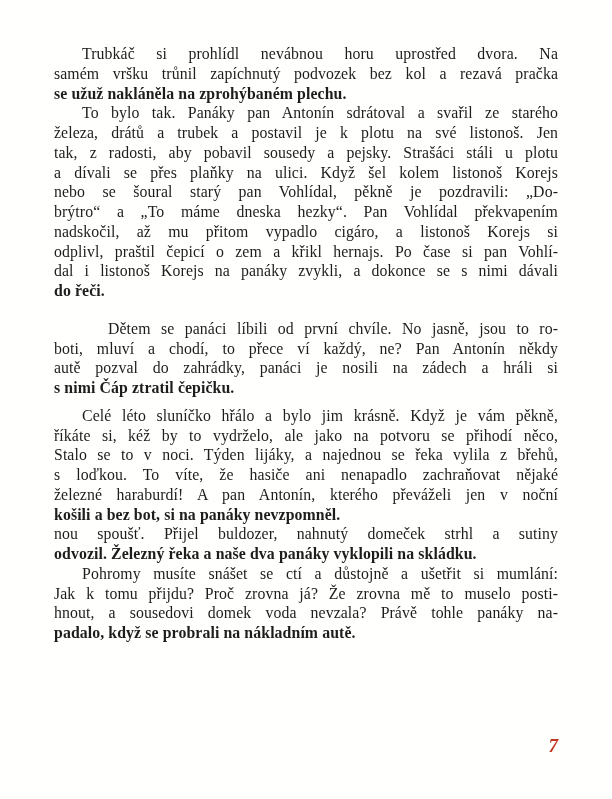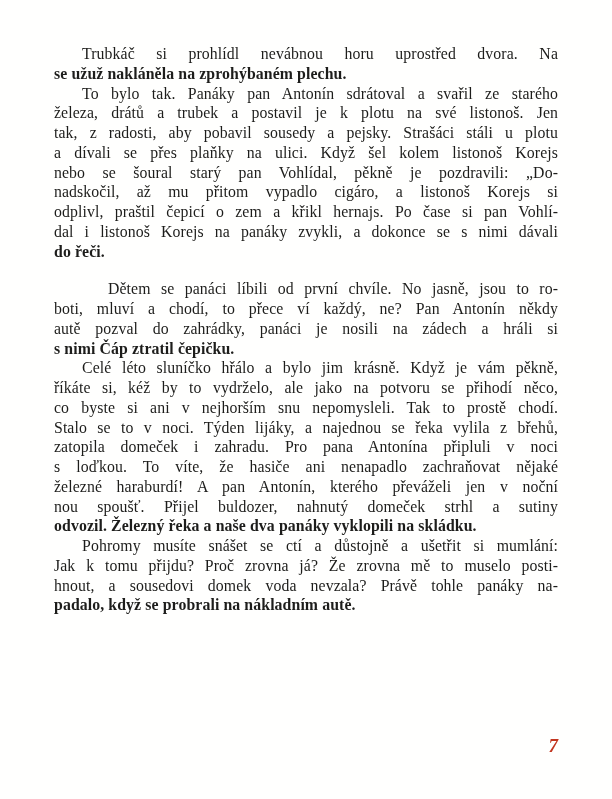--- a/index.html
+++ b/index.html
@@ -40,47 +40,48 @@
     line-height: 24px;
   }
 </style>
 </head>
 <body>
 
 <div class="book-page" style="background: rgb(255, 255, 254);">
   <div class="text-block" id="text-block" style="color: rgb(29, 29, 27);">
       <div class="paragraph">
         <div class="line just" style="text-indent: 28px;">Trubkáč si prohlídl nevábnou horu uprostřed dvora. Na</div>
+        <div class="line just">samém vršku trůnil zapíchnutý podvozek bez kol a rezavá pračka</div>
         <div class="line last">se užuž nakláněla na zprohýbaném plechu.</div>
       </div>
       <div class="paragraph">
         <div class="line just" style="text-indent: 28px;">To bylo tak. Panáky pan Antonín sdrátoval a svařil ze starého</div>
         <div class="line just">železa, drátů a trubek a postavil je k plotu na své listonoš. Jen</div>
         <div class="line just">tak, z radosti, aby pobavil sousedy a pejsky. Strašáci stáli u plotu</div>
         <div class="line just">a dívali se přes plaňky na ulici. Když šel kolem listonoš Korejs</div>
         <div class="line just">nebo se šoural starý pan Vohlídal, pěkně je pozdravili: „Do-</div>
+        <div class="line just">brýtro“ a „To máme dneska hezky“. Pan Vohlídal překvapením</div>
         <div class="line just">nadskočil, až mu přitom vypadlo cigáro, a listonoš Korejs si</div>
         <div class="line just">odplivl, praštil čepicí o zem a křikl hernajs. Po čase si pan Vohlí-</div>
         <div class="line just">dal i listonoš Korejs na panáky zvykli, a dokonce se s nimi dávali</div>
         <div class="line last">do řeči.</div>
       </div>
       <div class="paragraph">
         <div class="line just" style="text-indent: 54px; margin-top: 18px;">Dětem se panáci líbili od první chvíle. No jasně, jsou to ro-</div>
         <div class="line just">boti, mluví a chodí, to přece ví každý, ne? Pan Antonín někdy</div>
         <div class="line just">autě pozval do zahrádky, panáci je nosili na zádech a hráli si</div>
         <div class="line last">s nimi Čáp ztratil čepičku.</div>
       </div>
       <div class="paragraph">
-        <div class="line just" style="text-indent: 28px;">Celé léto sluníčko hřálo a bylo jim krásně. Když je vám pěkně,</div>
+        <div class="line just" style="text-indent: 28px; margin-top: 8px;">Celé léto sluníčko hřálo a bylo jim krásně. Když je vám pěkně,</div>
         <div class="line just">říkáte si, kéž by to vydrželo, ale jako na potvoru se přihodí něco,</div>
-        <div class="line just">co byste si ani v nejhorším snu nepomysleli. Tak to prostě chodí.</div>
         <div class="line just">Stalo se to v noci. Týden lijáky, a najednou se řeka vylila z břehů,</div>
-        <div class="line just">zatopila domeček i zahradu. Pro pana Antonína připluli v noci</div>
         <div class="line just">s loďkou. To víte, že hasiče ani nenapadlo zachraňovat nějaké</div>
         <div class="line just">železné haraburdí! A pan Antonín, kterého převáželi jen v noční</div>
+        <div class="line last">košili a bez bot, si na panáky nevzpomněl.</div>
       </div>
       <div class="paragraph">
         <div class="line just">nou spoušť. Přijel buldozer, nahnutý domeček strhl a sutiny</div>
         <div class="line last">odvozil. Železný řeka a naše dva panáky vyklopili na skládku.</div>
       </div>
       <div class="paragraph">
         <div class="line just" style="text-indent: 28px;">Pohromy musíte snášet se ctí a důstojně a ušetřit si mumlání:</div>
         <div class="line just">Jak k tomu přijdu? Proč zrovna já? Že zrovna mě to muselo posti-</div>
         <div class="line just">hnout, a sousedovi domek voda nevzala? Právě tohle panáky na-</div>
         <div class="line last">padalo, když se probrali na nákladním autě.</div>

